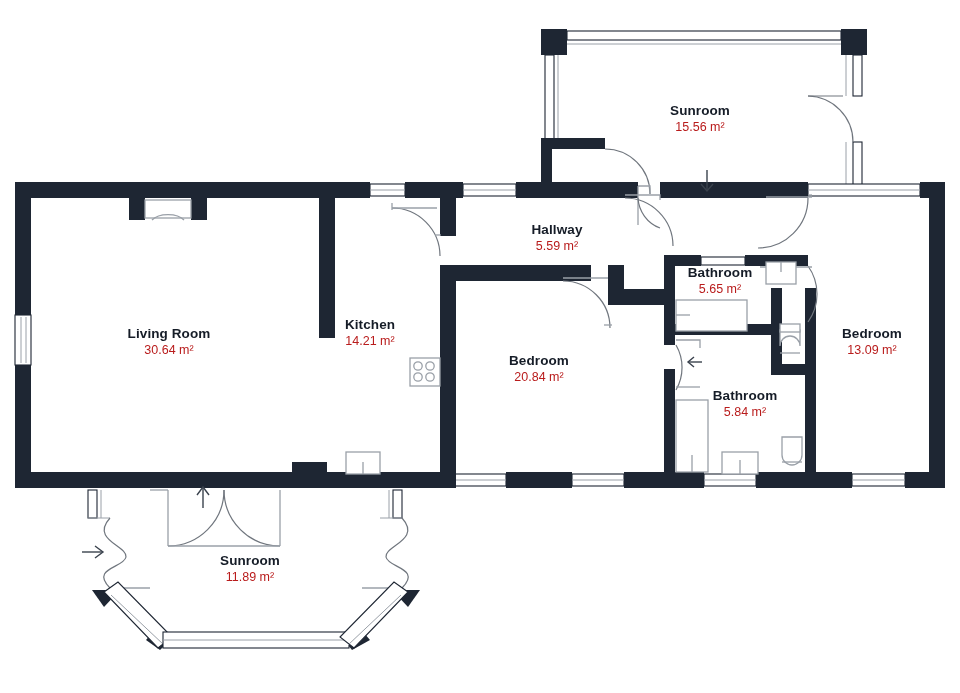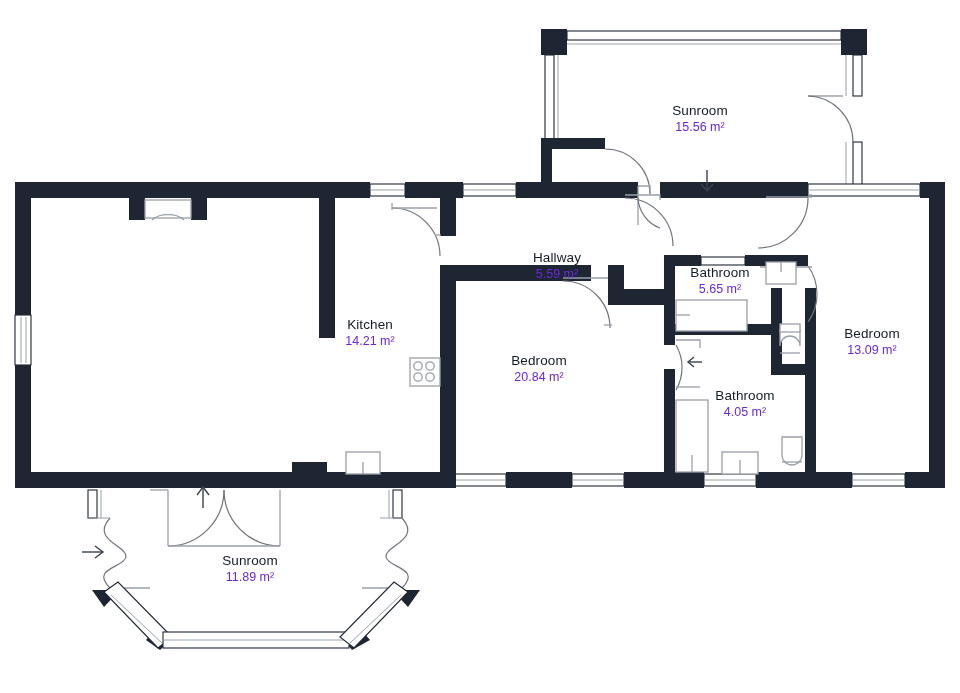--- a/index.html
+++ b/index.html
@@ -30,30 +30,30 @@
   .room-label {
     position: absolute;
     text-align: center;
     transform: translate(-50%, 0);
     white-space: nowrap;
     pointer-events: none;
   }
   .room-label .rl-name {
     display: block;
     font-size: 13.5px;
-    font-weight: normal;
+    font-weight: bold;
     color: #151c27;
     letter-spacing: 0.1px;
     line-height: 17px;
   }
   .room-label .rl-area {
     display: block;
     font-size: 12.5px;
     font-weight: normal;
-    color: #6d28d9;
+    color: #b91c1c;
     line-height: 17px;
   }
 </style>
 </head>
 <body>
 
 <div id="floorplan-root">
 
   <svg class="plan" viewBox="0 0 960 693">
     <defs>
@@ -273,44 +273,48 @@
 
       <path class="win" d="M 104 592 L 118 582 L 172 637 L 158 648 Z"></path>
       <path class="winline" d="M 111 595 L 164 645"></path>
       <rect class="win" x="163" y="632" width="186" height="16"></rect>
       <line class="winline" x1="163" y1="640" x2="349" y2="640"></line>
       <path class="win" d="M 408 592 L 394 582 L 340 637 L 354 648 Z"></path>
       <path class="winline" d="M 401 595 L 348 645"></path>
     </g>
   </svg>
 
+  <div class="room-label" style="left:169px; top:325px;">
+    <span class="rl-name">Living Room</span>
+    <span class="rl-area">30.64 m²</span>
+  </div>
 
   <div class="room-label" style="left:370px; top:316px;">
     <span class="rl-name">Kitchen</span>
     <span class="rl-area">14.21 m²</span>
   </div>
 
-  <div class="room-label" style="left:557px; top:221px;margin-top:28px;">
+  <div class="room-label" style="left:557px; top:221px;">
     <span class="rl-name">Hallway</span>
     <span class="rl-area">5.59 m²</span>
   </div>
 
   <div class="room-label" style="left:539px; top:352px;">
     <span class="rl-name">Bedroom</span>
     <span class="rl-area">20.84 m²</span>
   </div>
 
   <div class="room-label" style="left:720px; top:264px;">
     <span class="rl-name">Bathroom</span>
     <span class="rl-area">5.65 m²</span>
   </div>
 
   <div class="room-label" style="left:745px; top:387px;">
     <span class="rl-name">Bathroom</span>
-    <span class="rl-area">4.05 m²</span>
+    <span class="rl-area">5.84 m²</span>
   </div>
 
   <div class="room-label" style="left:872px; top:325px;">
     <span class="rl-name">Bedroom</span>
     <span class="rl-area">13.09 m²</span>
   </div>
 
   <div class="room-label" style="left:700px; top:102px;">
     <span class="rl-name">Sunroom</span>
     <span class="rl-area">15.56 m²</span>

